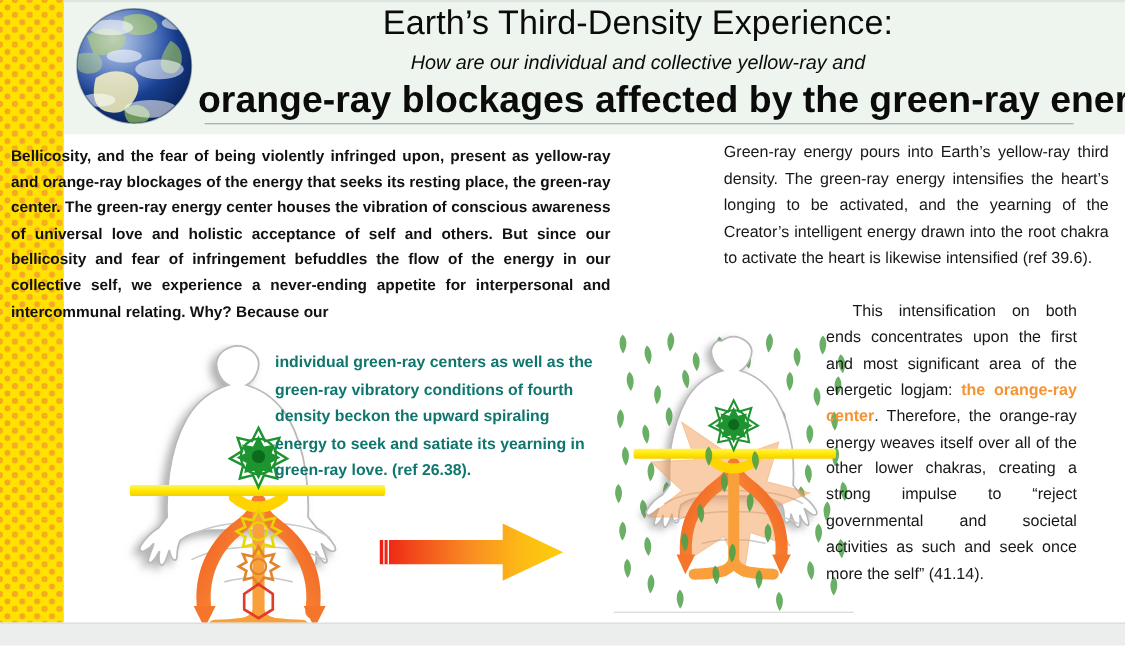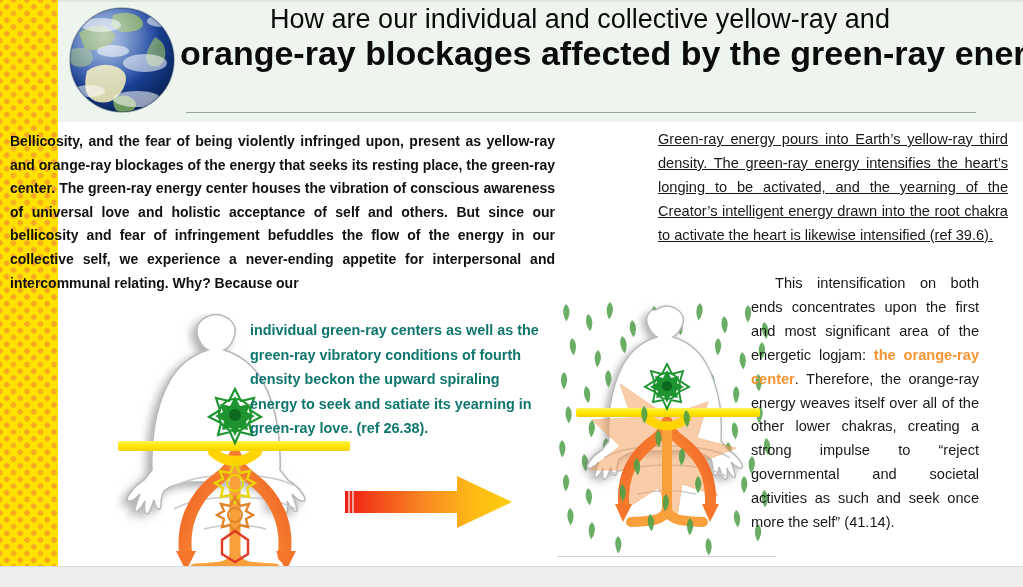--- a/index.html
+++ b/index.html
@@ -46,22 +46,23 @@
   .title-wrap{
     position:absolute;left:180px;top:2px;width:800px;height:118px;
     text-align:center;z-index:7;
   }
   .title-l1{
     font-size:31px;color:#0b0b0b;line-height:38px;
     font-family:"Liberation Sans", sans-serif;font-weight:400;
     letter-spacing:.1px;white-space:nowrap;
   }
   .title-l2{
-    font-size:27px;color:#0b0b0b;line-height:34px;font-weight:400;
+    font-size:18px;color:#0b0b0b;line-height:34px;font-weight:400;
     white-space:nowrap;
+    font-style:italic;
   }
   .title-l3{
     font-size:34px;color:#0b0b0b;line-height:34px;font-weight:700;
     white-space:nowrap;
   }
   .title-rule{
     position:absolute;left:186px;top:112px;width:790px;height:1px;
     background:#9aa69b;z-index:7;
   }
   
@@ -74,21 +75,21 @@
     position:absolute;left:250px;top:318px;width:300px;
     font-size:14.4px;font-weight:bold;color:#0f766e;
     line-height:24.5px;text-align:left;z-index:8;
   }
   
   .right-col{
     position:absolute;left:658px;top:128px;width:350px;
     font-size:14.6px;color:#181818;line-height:23.9px;
     text-align:justify;z-index:8;
   }
-  .right-col p{margin:0;text-decoration:underline;}
+  .right-col p{margin:0;}
   .right-col-2{
     position:absolute;left:751px;top:272px;width:228px;
     font-size:14.6px;color:#181818;line-height:23.9px;
     text-align:justify;z-index:8;text-indent:24px;
   }
   .orange-hi{color:#f79431;font-weight:bold;}
   
   .fig-left{
     position:absolute;left:110px;top:313px;width:250px;height:260px;z-index:4;
   }
@@ -150,20 +151,21 @@
           <ellipse cx="22" cy="88" rx="16" ry="6"></ellipse>
           <ellipse cx="94" cy="18" rx="14" ry="6"></ellipse>
         </g>
       </g>
       <circle cx="55" cy="57" r="52" fill="url(#shine)"></circle>
       <circle cx="55" cy="57" r="52" fill="none" stroke="#0a1f45" stroke-opacity=".35" stroke-width="1.5"></circle>
     </svg>
   </div>
 
   <div class="title-wrap">
+    <div class="title-l1">Earth’s Third-Density Experience:</div>
     <div class="title-l2">How are our individual and collective yellow-ray and</div>
     <div class="title-l3">orange-ray blockages affected by the  green-ray energy?</div>
   </div>
   <div class="title-rule"></div>
 
   <div class="left-col">Bellicosity, and the fear of being violently infringed upon, present as  yellow-ray and orange-ray blockages of the energy that seeks its resting place, the green-ray center. The green-ray energy center houses the vibration of conscious awareness of universal love and holistic acceptance of self and others. But since our bellicosity and fear of infringement befuddles the flow of the energy in our collective self, we experience a never-ending appetite for interpersonal and intercommunal relating.  Why? Because our</div>
   <div class="left-col-indent">individual green-ray centers as well as the green-ray vibratory conditions of fourth density beckon the upward spiraling energy to seek and satiate its yearning in green-ray love. (ref 26.38).</div>
 
   <div class="right-col">
     <p>Green-ray energy pours into Earth’s yellow-ray third density. The green-ray energy intensifies the heart’s longing to be activated, and the yearning of the Creator’s intelligent energy drawn into the root chakra to activate the heart is likewise intensified (ref 39.6).</p>

